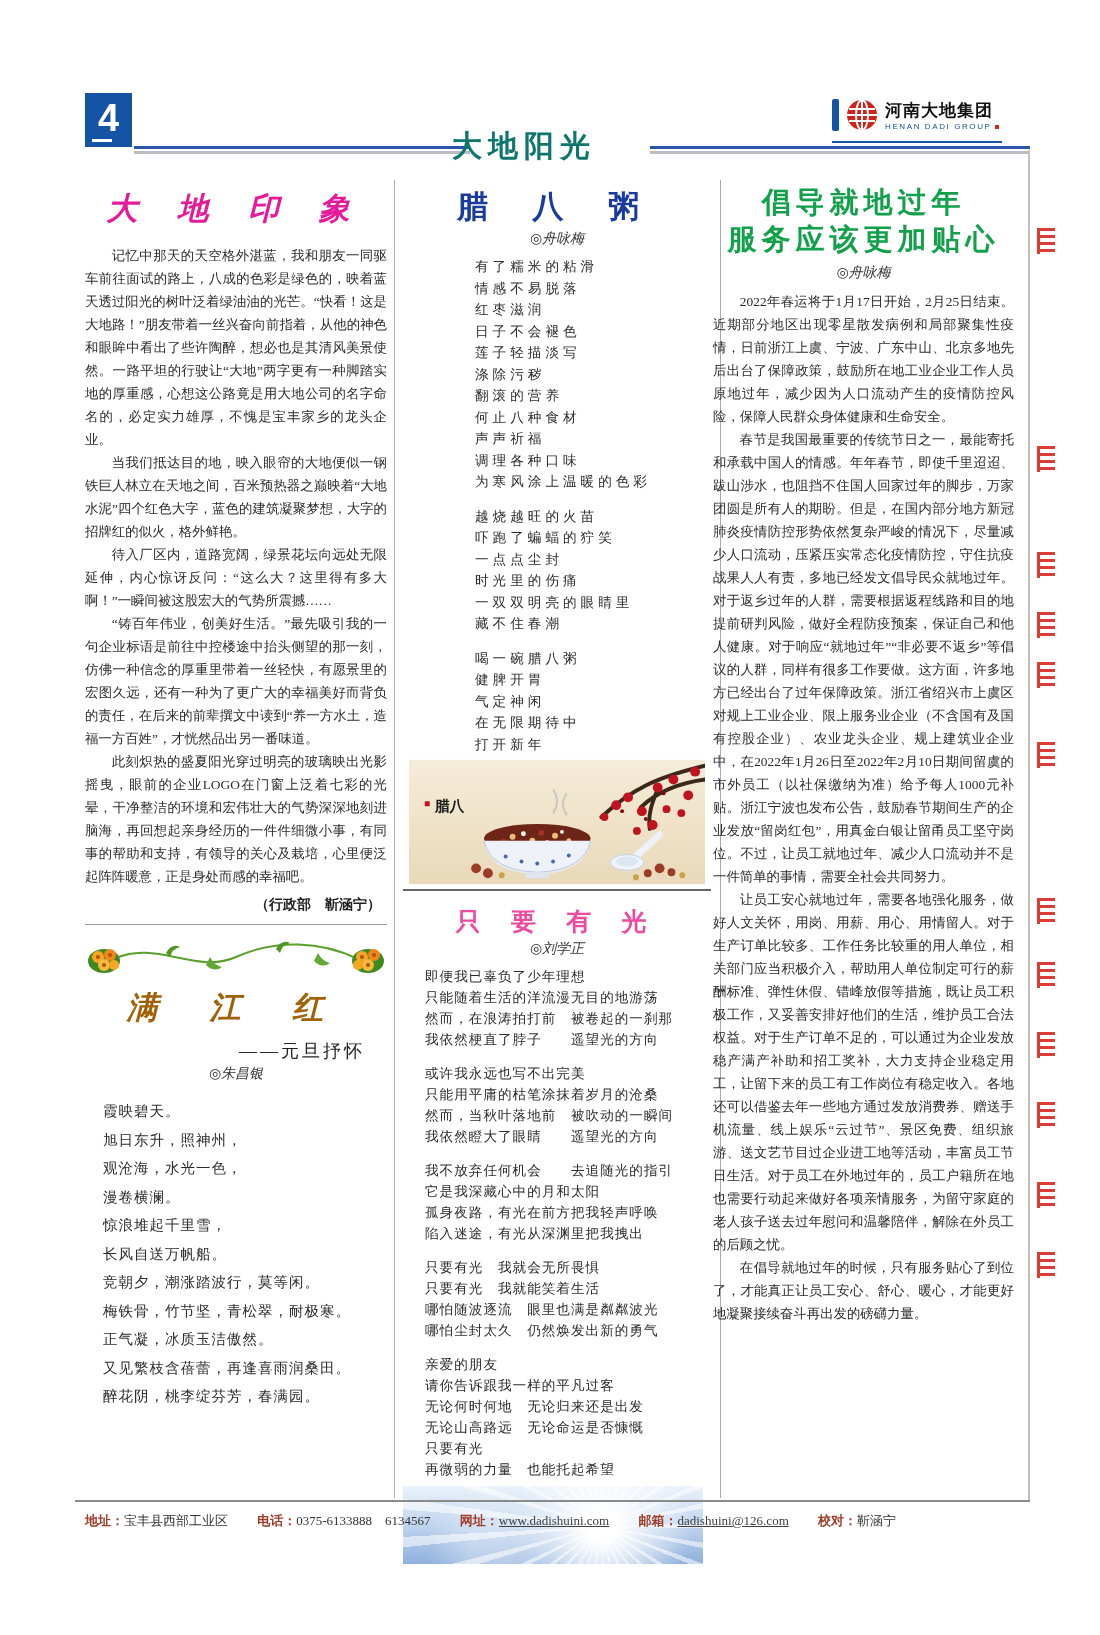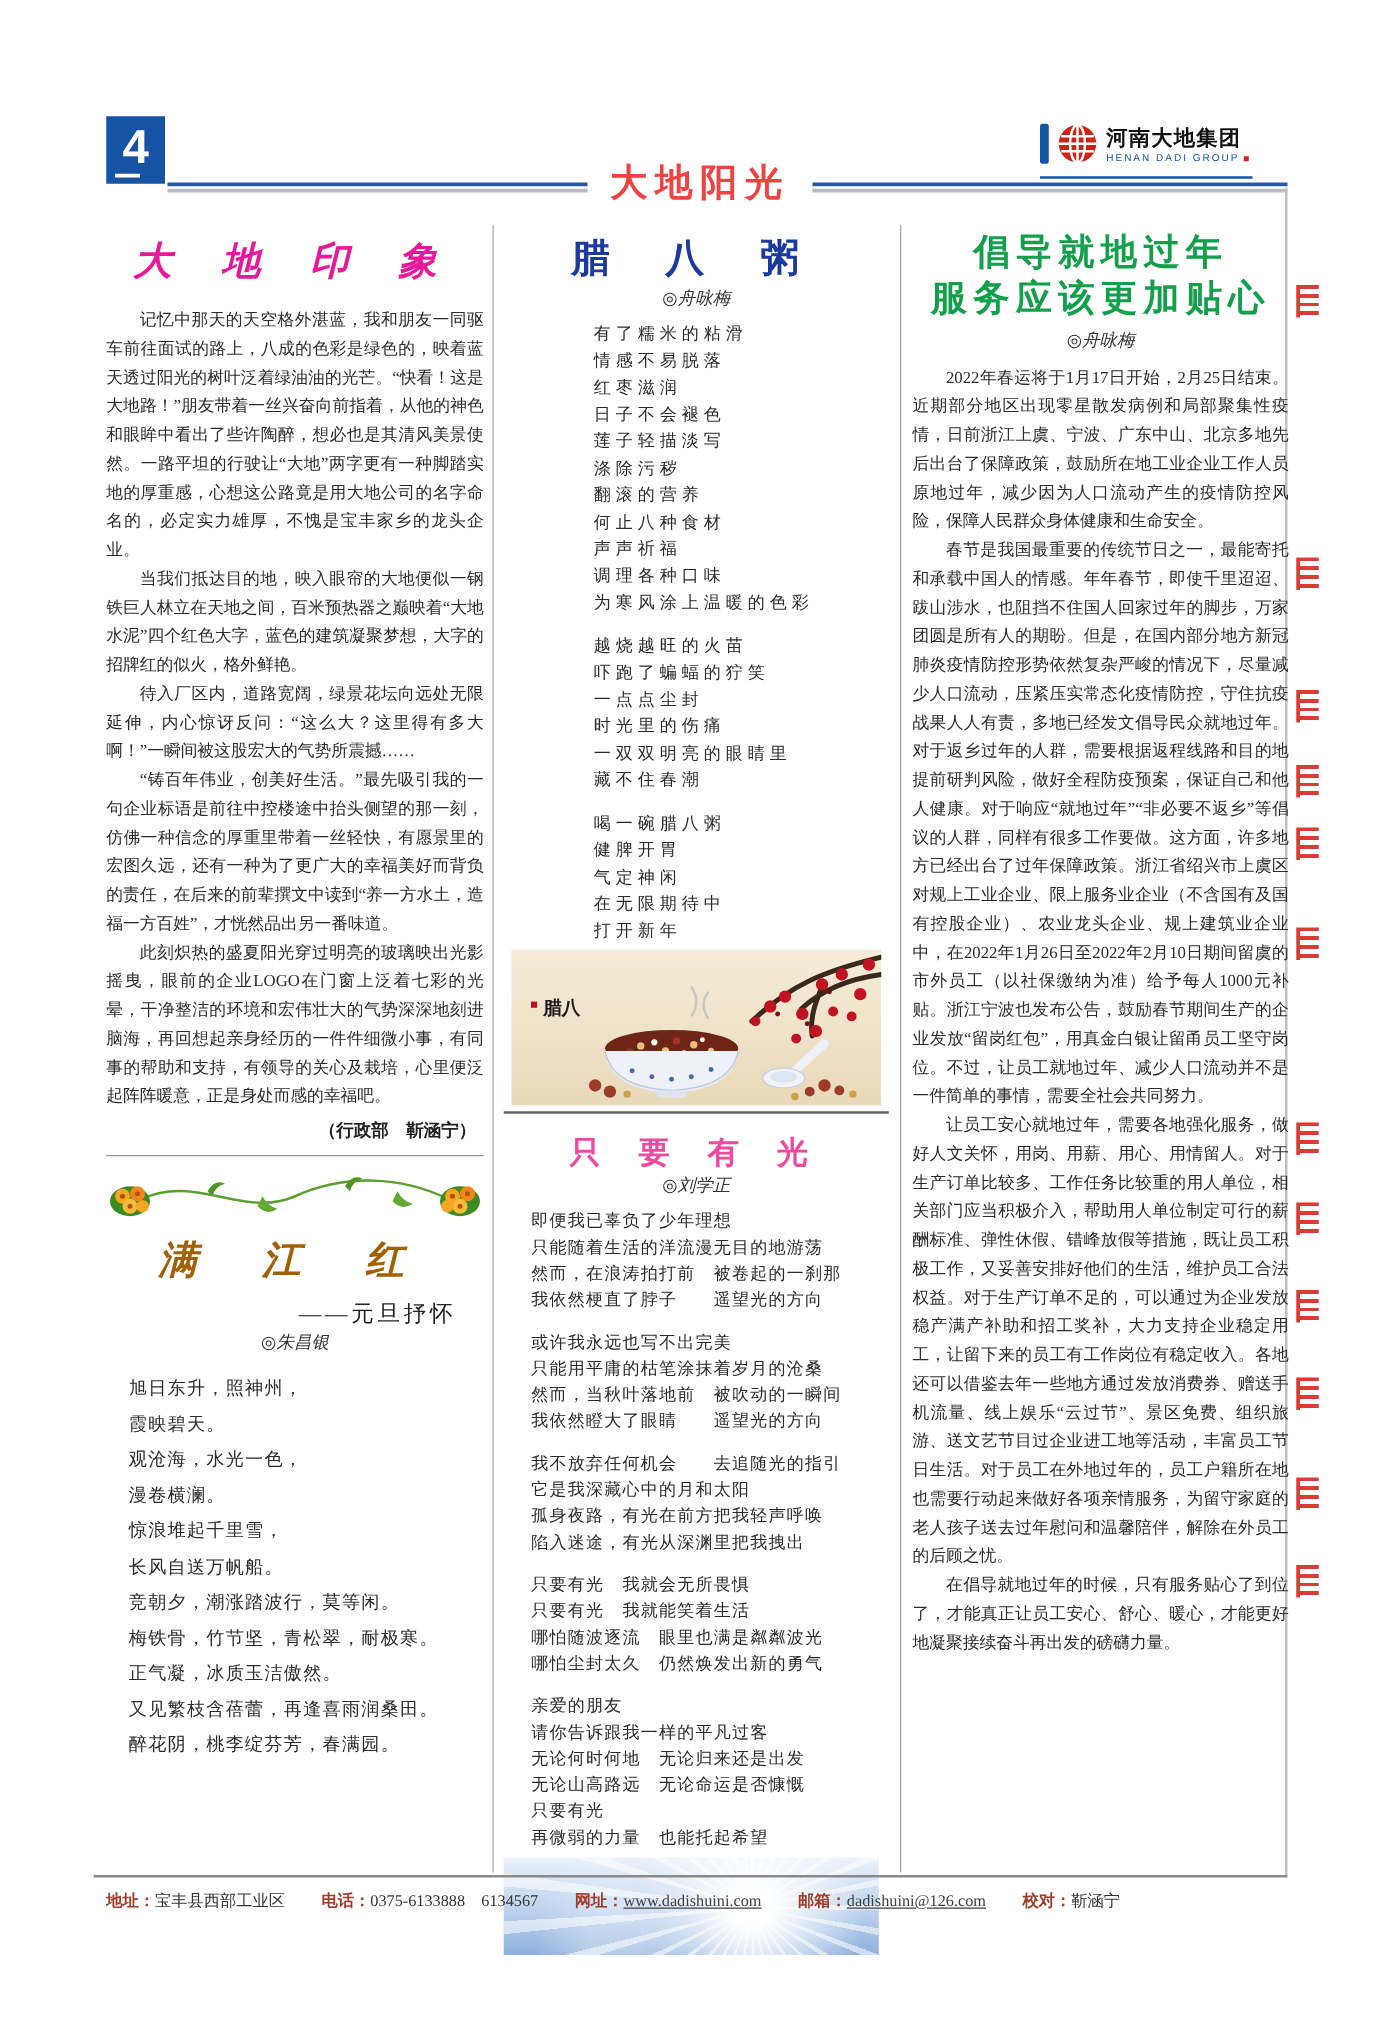--- a/index.html
+++ b/index.html
@@ -5,34 +5,34 @@
   html,body{margin:0;padding:0;}
   body{width:1100px;height:1635px;position:relative;background:#ffffff;
        font-family:"Liberation Serif","DejaVu Serif",serif;color:#2b2b2b;overflow:hidden;}
   
   .pageno{position:absolute;left:85px;top:93px;width:47px;height:54px;background:#1553a5;
           color:#fff;font-family:"Liberation Sans",sans-serif;font-weight:bold;font-size:38px;
           text-align:center;line-height:50px;}
   .pageno::after{content:"";position:absolute;left:7px;bottom:5px;width:20px;height:3px;background:#fff;}
   .rule-blue{position:absolute;height:3px;background:#2a56a8;}
   .rule-gray{position:absolute;height:3px;background:#b9bcc2;}
-  .masthead{position:absolute;left:452px;top:126px;width:216px;text-align:center;
-            color:#ef4444;font-family:"Liberation Sans",sans-serif;font-weight:bold;
+  .masthead{position:absolute;left:452px;top:126px;width:216px;
+            color:#0f766e;font-family:"Liberation Sans",sans-serif;font-weight:bold;
             font-size:30px;letter-spacing:6px;}
   .logo{position:absolute;left:832px;top:98px;display:flex;align-items:center;gap:6px;}
   .logo-bar{width:7px;height:32px;background:#1553a5;border-radius:2px;}
   .logo-txt .cn{font-family:"Liberation Sans",sans-serif;font-weight:bold;font-size:17px;color:#111;letter-spacing:1px;}
   .logo-txt .en{font-family:Liberation Sans, sans-serif;font-size:8px;color:#1553a5;letter-spacing:1.6px;display:flex;align-items:center;gap:3px;}
   .logo-txt .en::after{content:"";width:4px;height:4px;background:#d4271c;display:inline-block;}
   .logo-underline{position:absolute;left:832px;top:141px;width:170px;height:2px;background:#1553a5;}
   
   .col{position:absolute;top:180px;}
   #col-left{left:85px;width:302px;}
   #col-mid{left:403px;width:308px;}
-  #col-right{left:730px;width:301px;}
+  #col-right{left:713px;width:301px;}
   .vdiv{position:absolute;top:180px;width:1px;height:1318px;background:#a9a9a9;}
   .edge-line{position:absolute;left:1028px;top:150px;width:2px;height:1350px;background:#c0c0c0;}
   .frag{position:absolute;left:1037px;width:15px;background:
         repeating-linear-gradient(180deg,#d8281e 0 3px,rgba(0,0,0,0) 3px 7px);
         border-left:3px solid #d8281e;opacity:.9;}
   
   .t-left{color:#e6199a;font-weight:bold;font-style:italic;font-size:31px;letter-spacing:16px;
           text-align:center;margin:8px 0 14px 0;}
   .t-laba{color:#1a3a9e;font-family:"Liberation Sans",sans-serif;font-weight:bold;font-size:31px;
           letter-spacing:18px;text-align:center;margin:6px 0 2px 0;}
@@ -156,22 +156,22 @@
         <circle cx="288" cy="24" r="2" fill="#b4510e"></circle>
       <circle cx="282" cy="34" r="2" fill="#b4510e"></circle>
     </g>
   </svg>
 
   <div class="t-mjh">满  江  红</div>
   <div class="subtitle">——元旦抒怀</div>
   <div class="author">◎朱昌银</div>
   <div class="poem poem-mjh">
 
-  <div class="pline">旭日东升，照神州，</div>
-      <div class="pline">霞映碧天。</div>
+  <div class="pline">霞映碧天。</div>
+      <div class="pline">旭日东升，照神州，</div>
       <div class="pline">观沧海，水光一色，</div>
       <div class="pline">漫卷横澜。</div>
       <div class="pline">惊浪堆起千里雪，</div>
       <div class="pline">长风自送万帆船。</div>
       <div class="pline">竞朝夕，潮涨踏波行，莫等闲。</div>
       <div class="pline">梅铁骨，竹节坚，青松翠，耐极寒。</div>
       <div class="pline">正气凝，冰质玉洁傲然。</div>
       <div class="pline">又见繁枝含蓓蕾，再逢喜雨润桑田。</div>
       <div class="pline">醉花阴，桃李绽芬芳，春满园。</div>
     </div>

